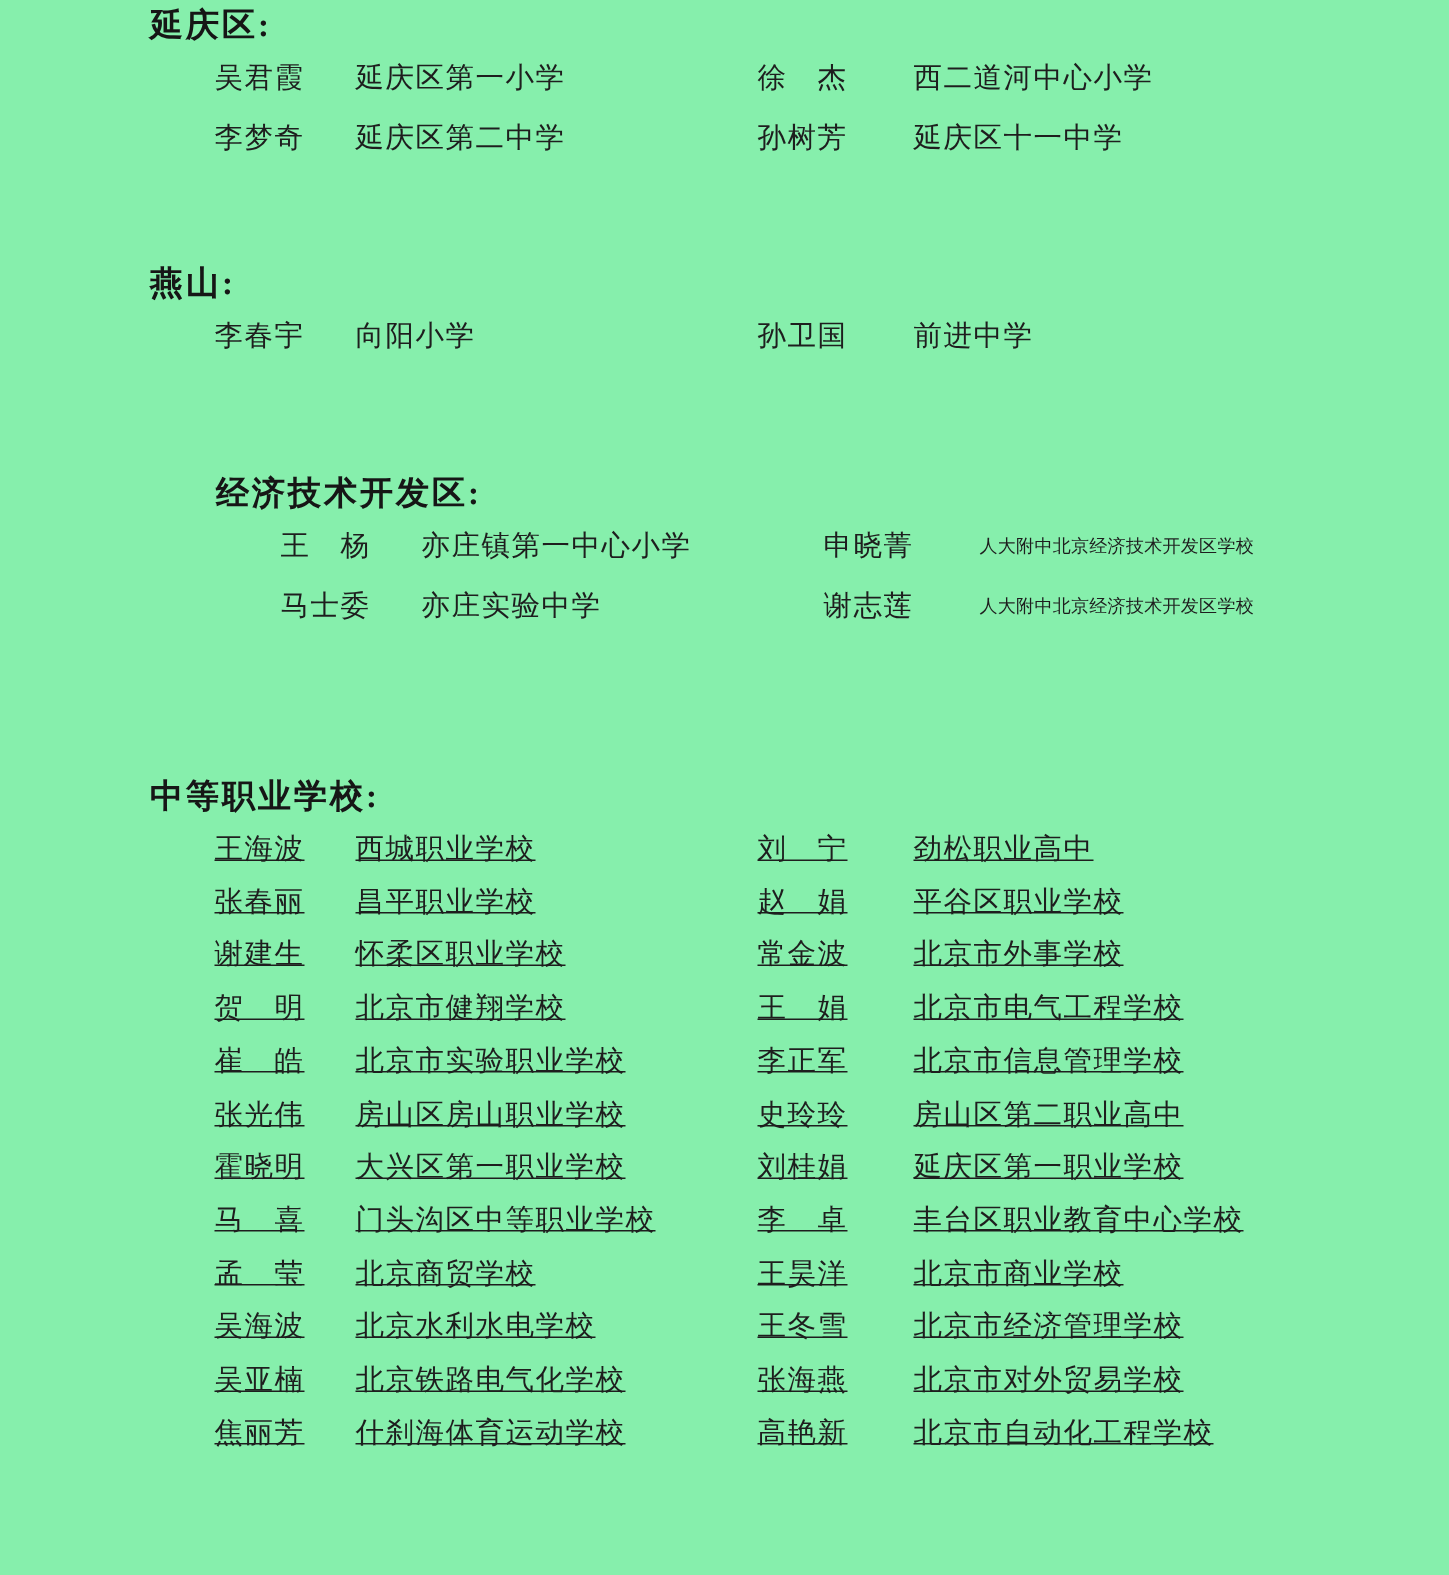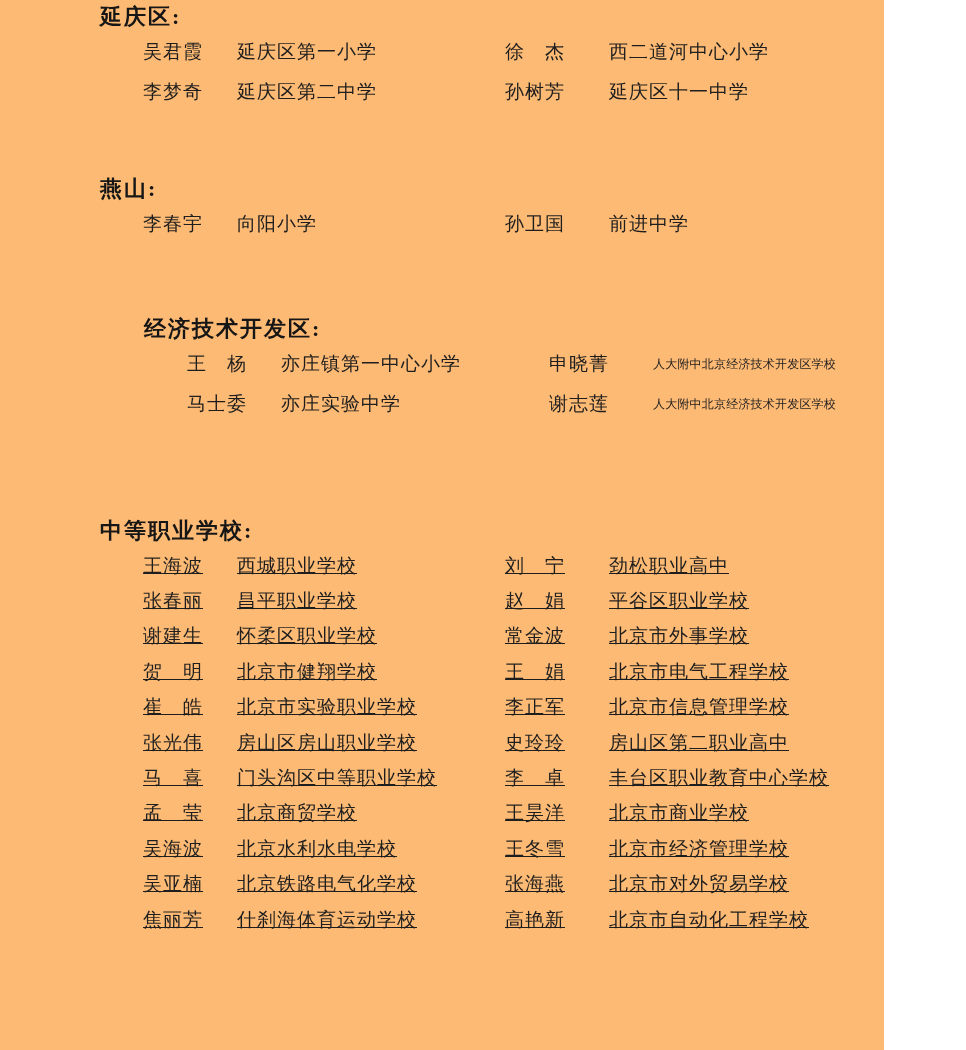--- a/index.html
+++ b/index.html
@@ -2,23 +2,23 @@
 <html><head>
 <meta charset="utf-8">
 <style>
   html, body {
     margin: 0;
     padding: 0;
     background: #ffffff;
   }
   #page {
     position: relative;
-    width: 884px;
+    width: 966px;
     height: 1050px;
-    background: #fdba74;
+    background: #86efac;
     overflow: hidden;
     font-family: "Liberation Serif", "DejaVu Serif", serif;
     color: #1e1e1e;
   }
   .sec {
     position: absolute;
     left: 0;
     width: 966px;
   }
   .sec-title {
@@ -146,20 +146,26 @@
     <span class="cell name">李正军</span>
     <span class="cell school">北京市信息管理学校</span>
   </div>
         <div class="row">
     <span class="cell name">张光伟</span>
     <span class="cell school">房山区房山职业学校</span>
     <span class="cell name">史玲玲</span>
     <span class="cell school">房山区第二职业高中</span>
   </div>
         <div class="row">
+    <span class="cell name">霍晓明</span>
+    <span class="cell school">大兴区第一职业学校</span>
+    <span class="cell name">刘桂娟</span>
+    <span class="cell school">延庆区第一职业学校</span>
+  </div>
+        <div class="row">
     <span class="cell name">马　喜</span>
     <span class="cell school">门头沟区中等职业学校</span>
     <span class="cell name">李　卓</span>
     <span class="cell school">丰台区职业教育中心学校</span>
   </div>
         <div class="row">
     <span class="cell name">孟　莹</span>
     <span class="cell school">北京商贸学校</span>
     <span class="cell name">王昊洋</span>
     <span class="cell school">北京市商业学校</span>

